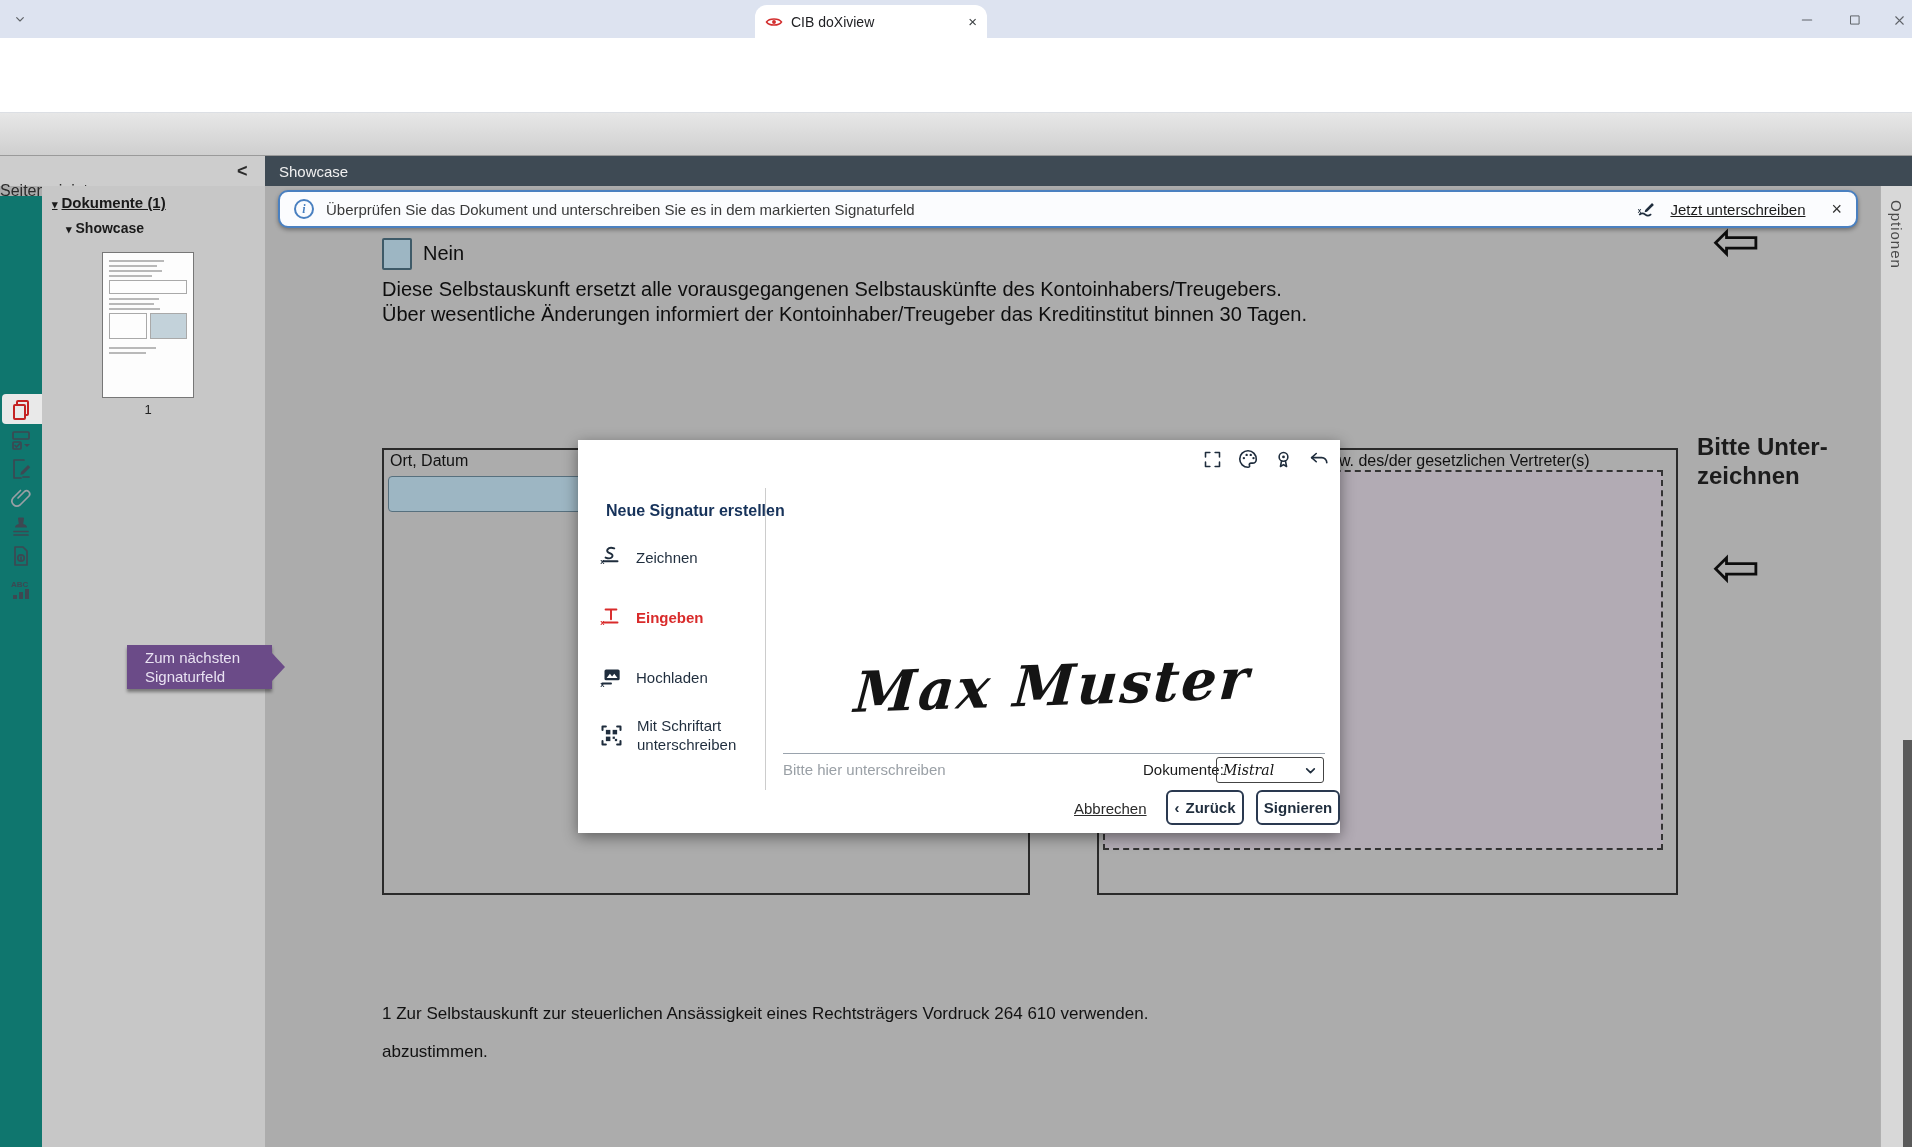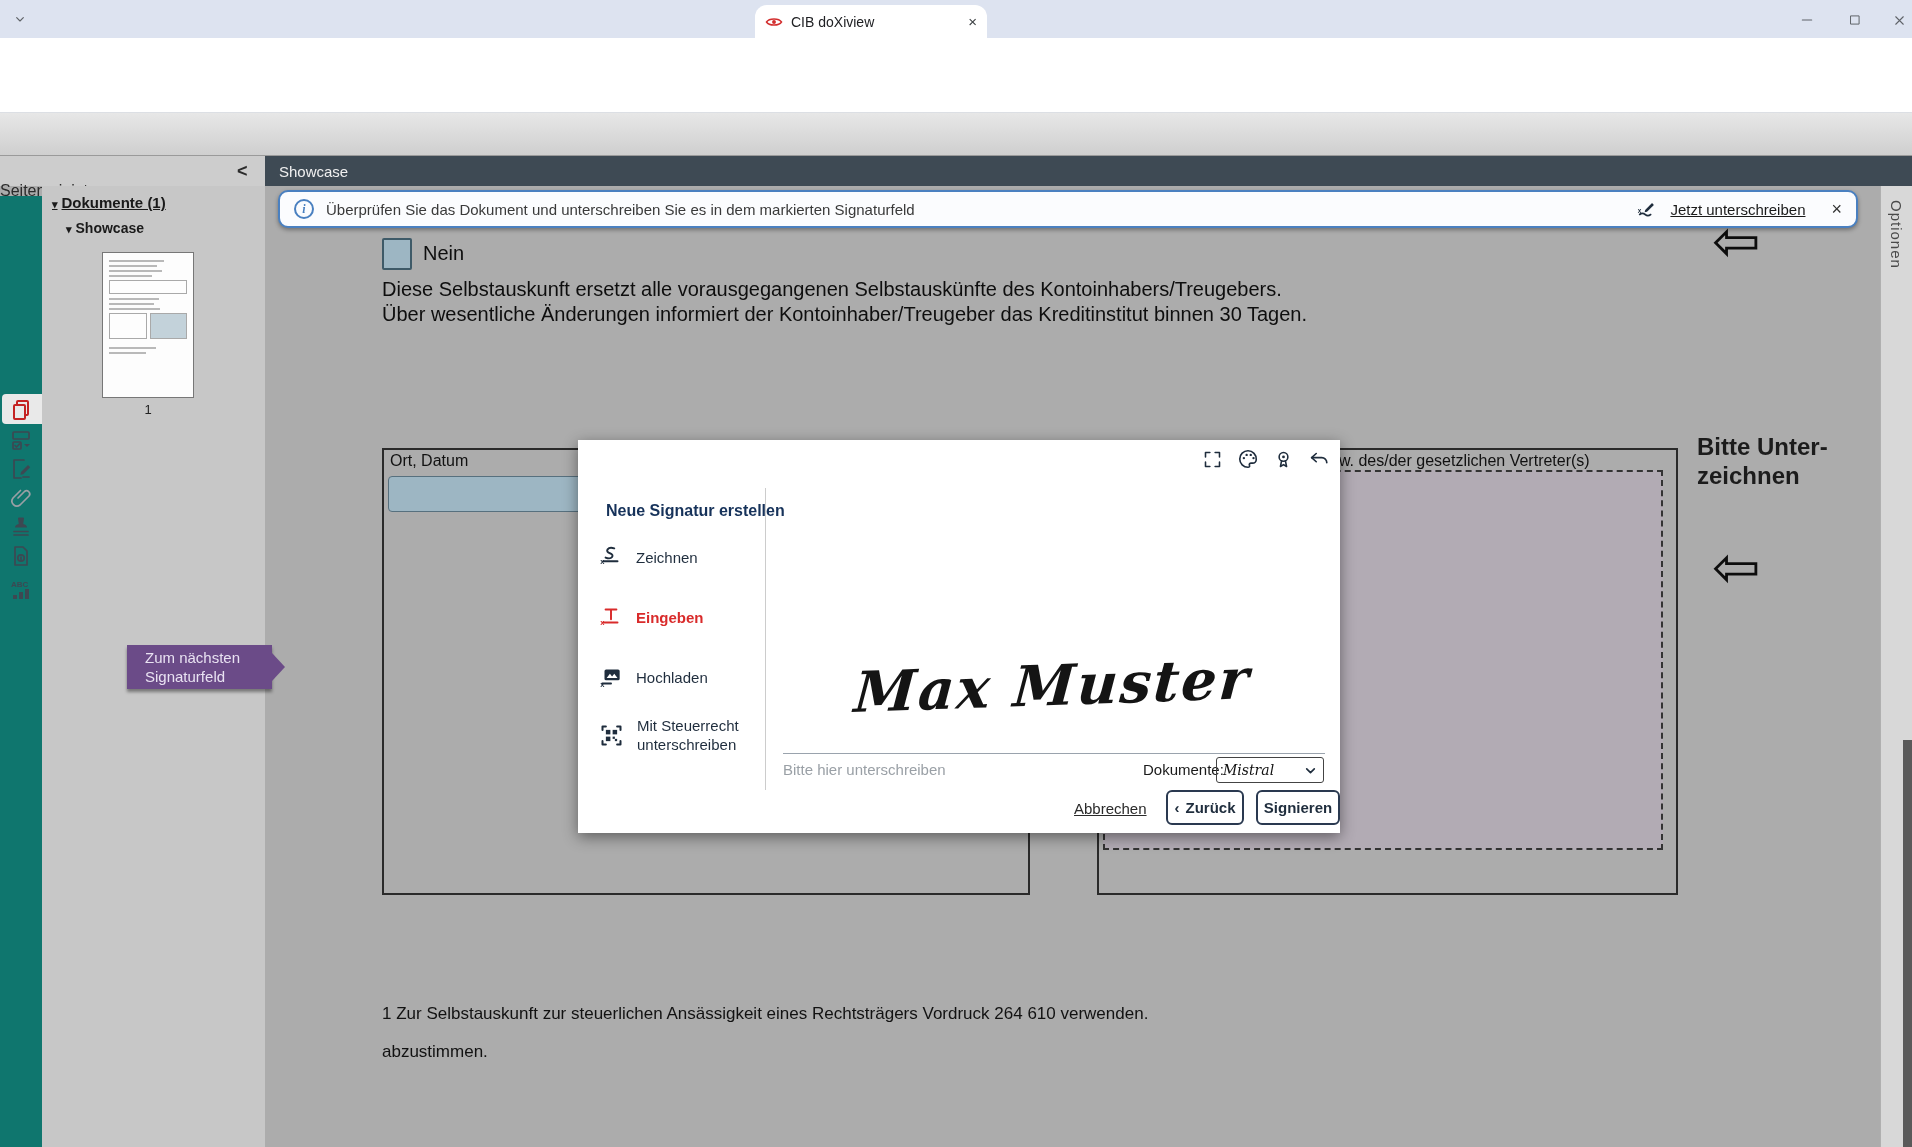--- a/index.html
+++ b/index.html
@@ -521,21 +521,21 @@
       <svg class="icn" width="27" height="27" viewBox="0 0 24 24">
           <path d="M4 7V4h3M17 4h3v3M20 17v3h-3M7 20H4v-3"></path>
           <g class="nfl">
             <rect x="7" y="7" width="4" height="4"></rect>
             <rect x="13" y="7" width="4" height="4"></rect>
             <rect x="7" y="13" width="4" height="4"></rect>
             <rect x="13" y="13" width="2" height="2"></rect>
             <rect x="15" y="15" width="2" height="2"></rect>
           </g>
         </svg>
-      <span class="lbl2line"><span>Mit Steuerrecht</span><br><span>unterschreiben</span></span>
+      <span class="lbl2line"><span>Mit Schriftart</span><br><span>unterschreiben</span></span>
     </div>
 
     <div id="sigpreview">Max Muster</div>
     <div id="sigline"></div>
     <span id="sigplaceholder">Bitte hier unterschreiben</span>
     <span id="fontlabel">Dokumente:</span>
     <div id="fontselect">
       <span class="fv">Mistral</span>
       <svg class="icn" width="13" height="13" viewBox="0 0 24 24">
           <path d="M5 9l7 7 7-7" stroke-width="3"></path>

